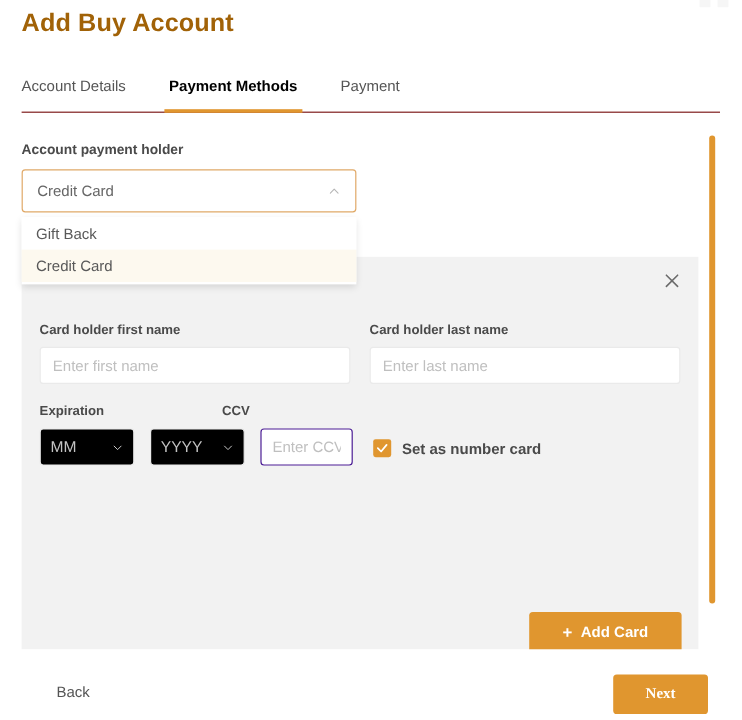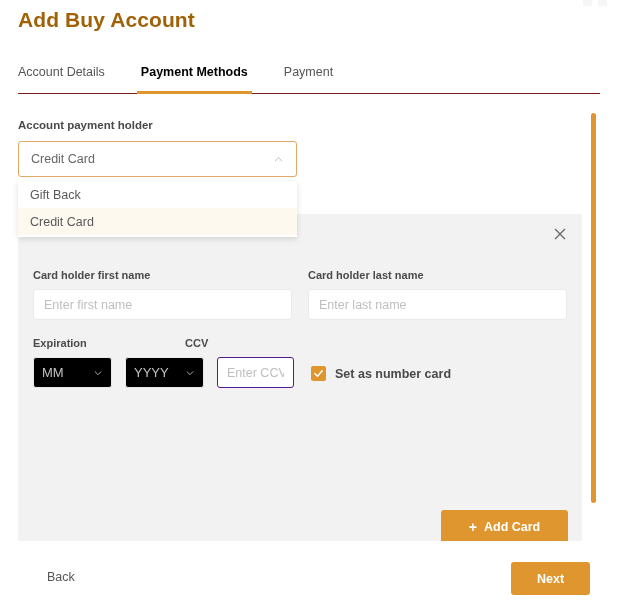--- a/index.html
+++ b/index.html
@@ -312,21 +312,21 @@
     left: 511px;
     top: 562px;
     width: 79px;
     height: 33px;
     background: #e0962f;
     border: none;
     border-radius: 3px;
     color: #ffffff;
     font-size: 12.5px;
     font-weight: bold;
-    font-family: Liberation Sans, sans-serif;
+    font-family: Liberation Serif, serif;
     cursor: pointer;
   }
 
   .edge-mark {
     position: absolute;
     top: 0;
     width: 9px;
     height: 6px;
     background: #f6f6f6;
   }

